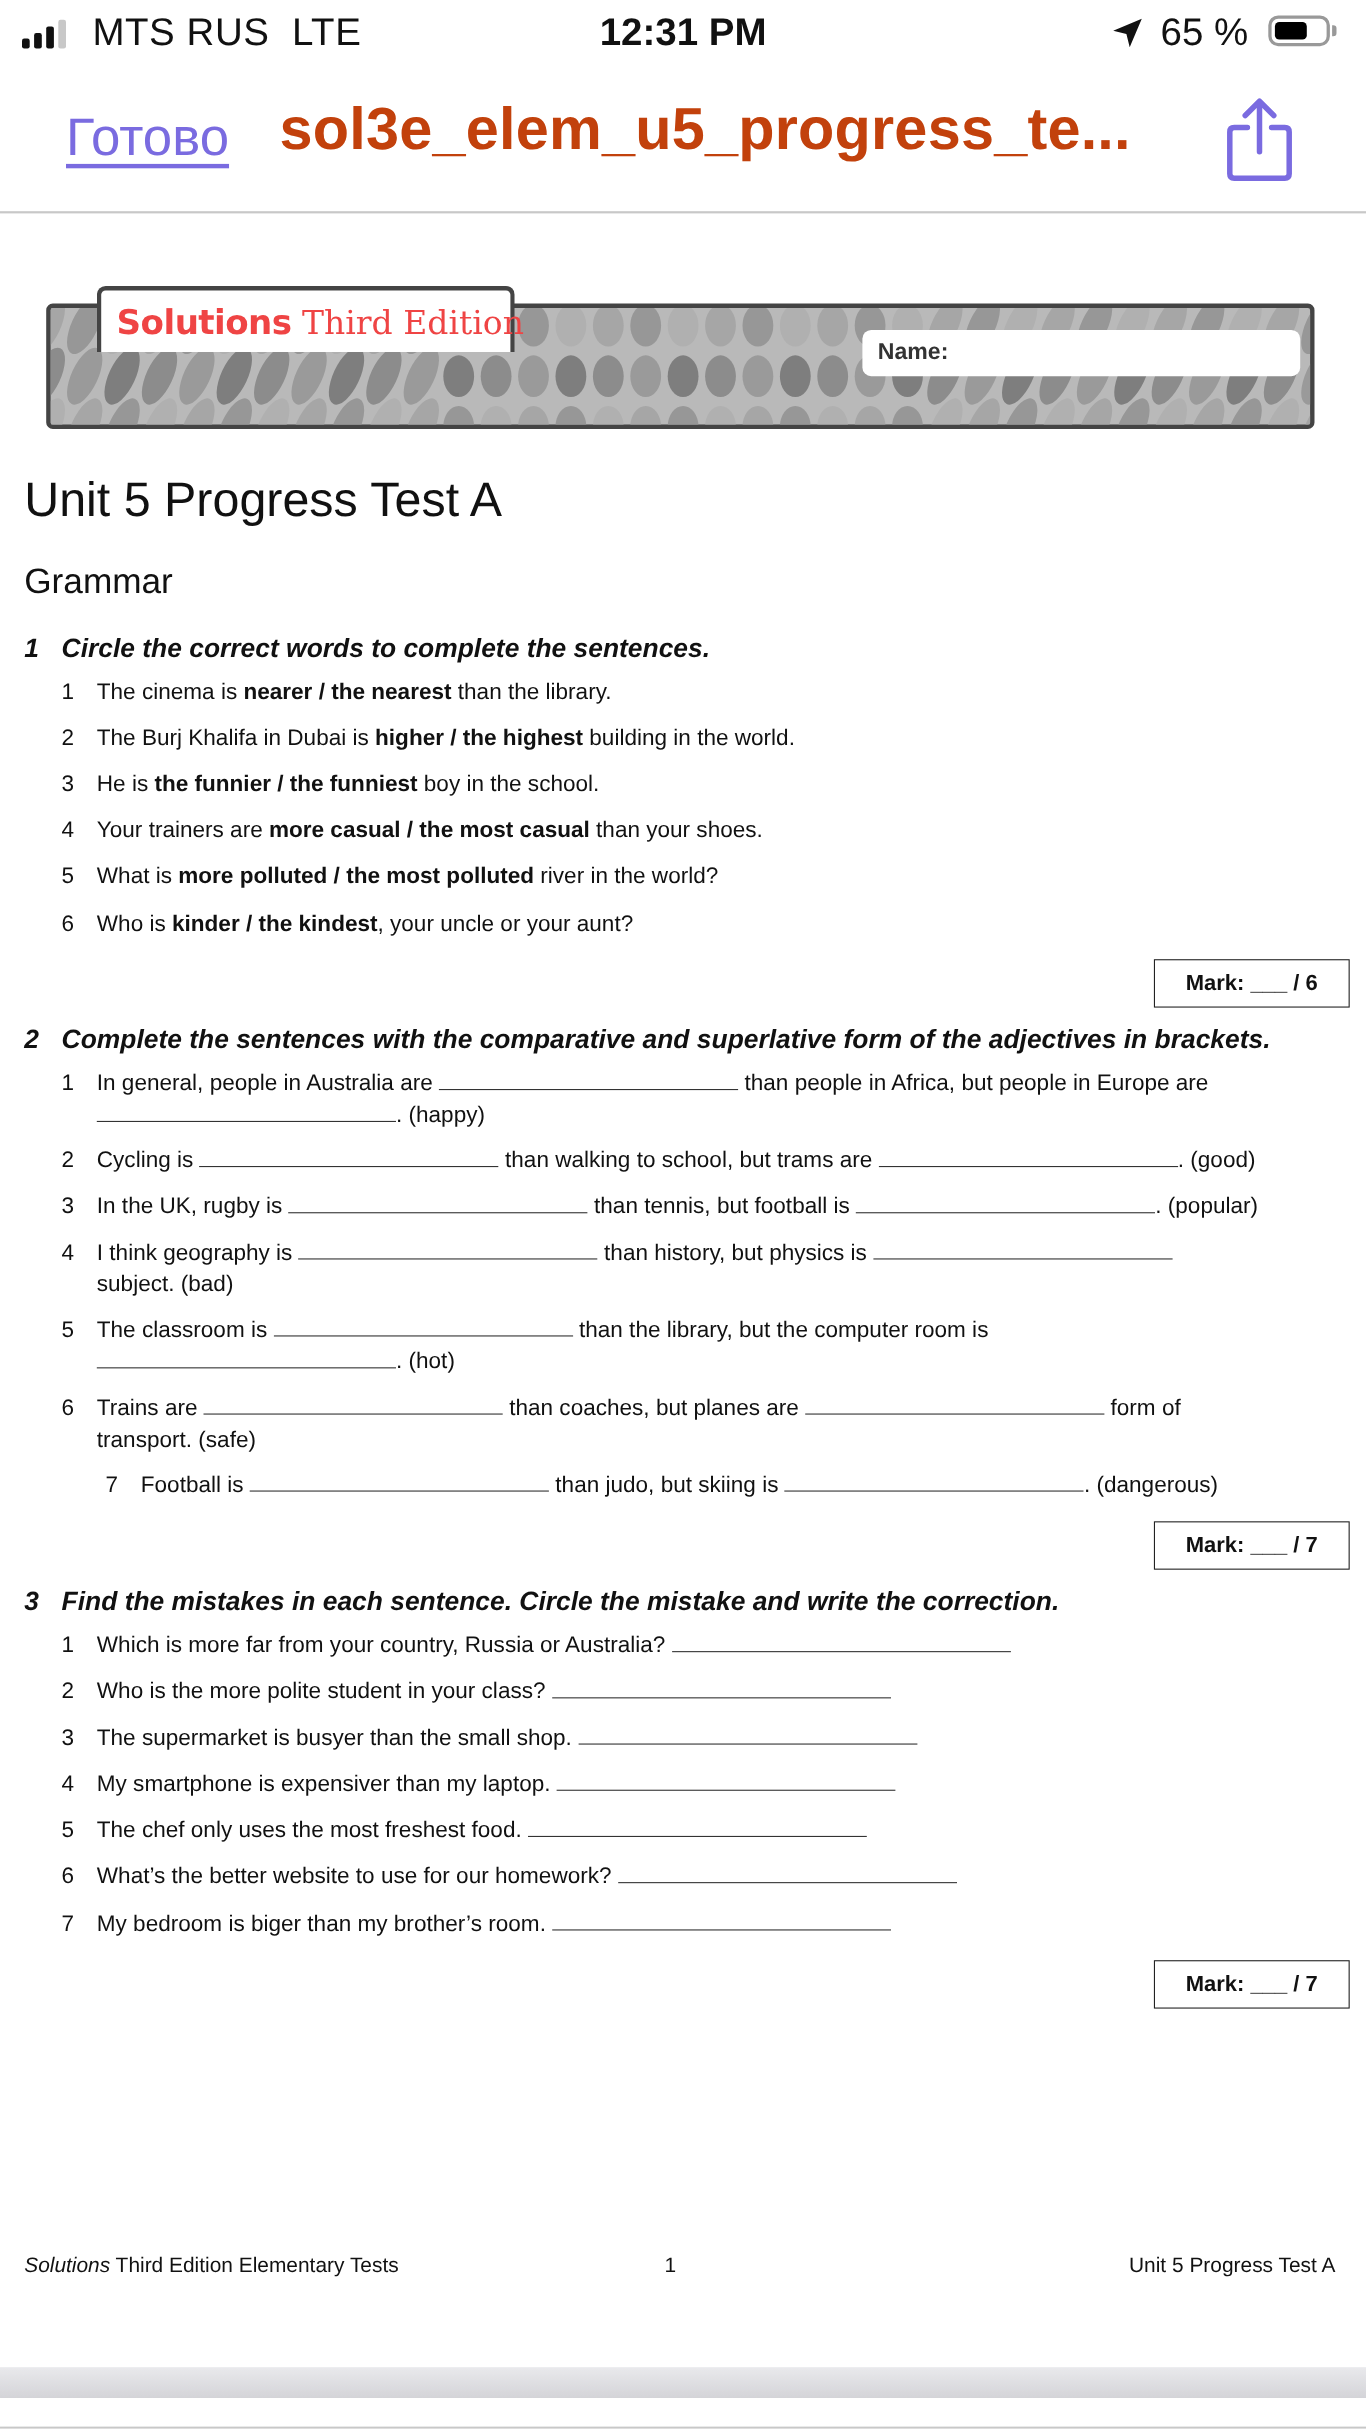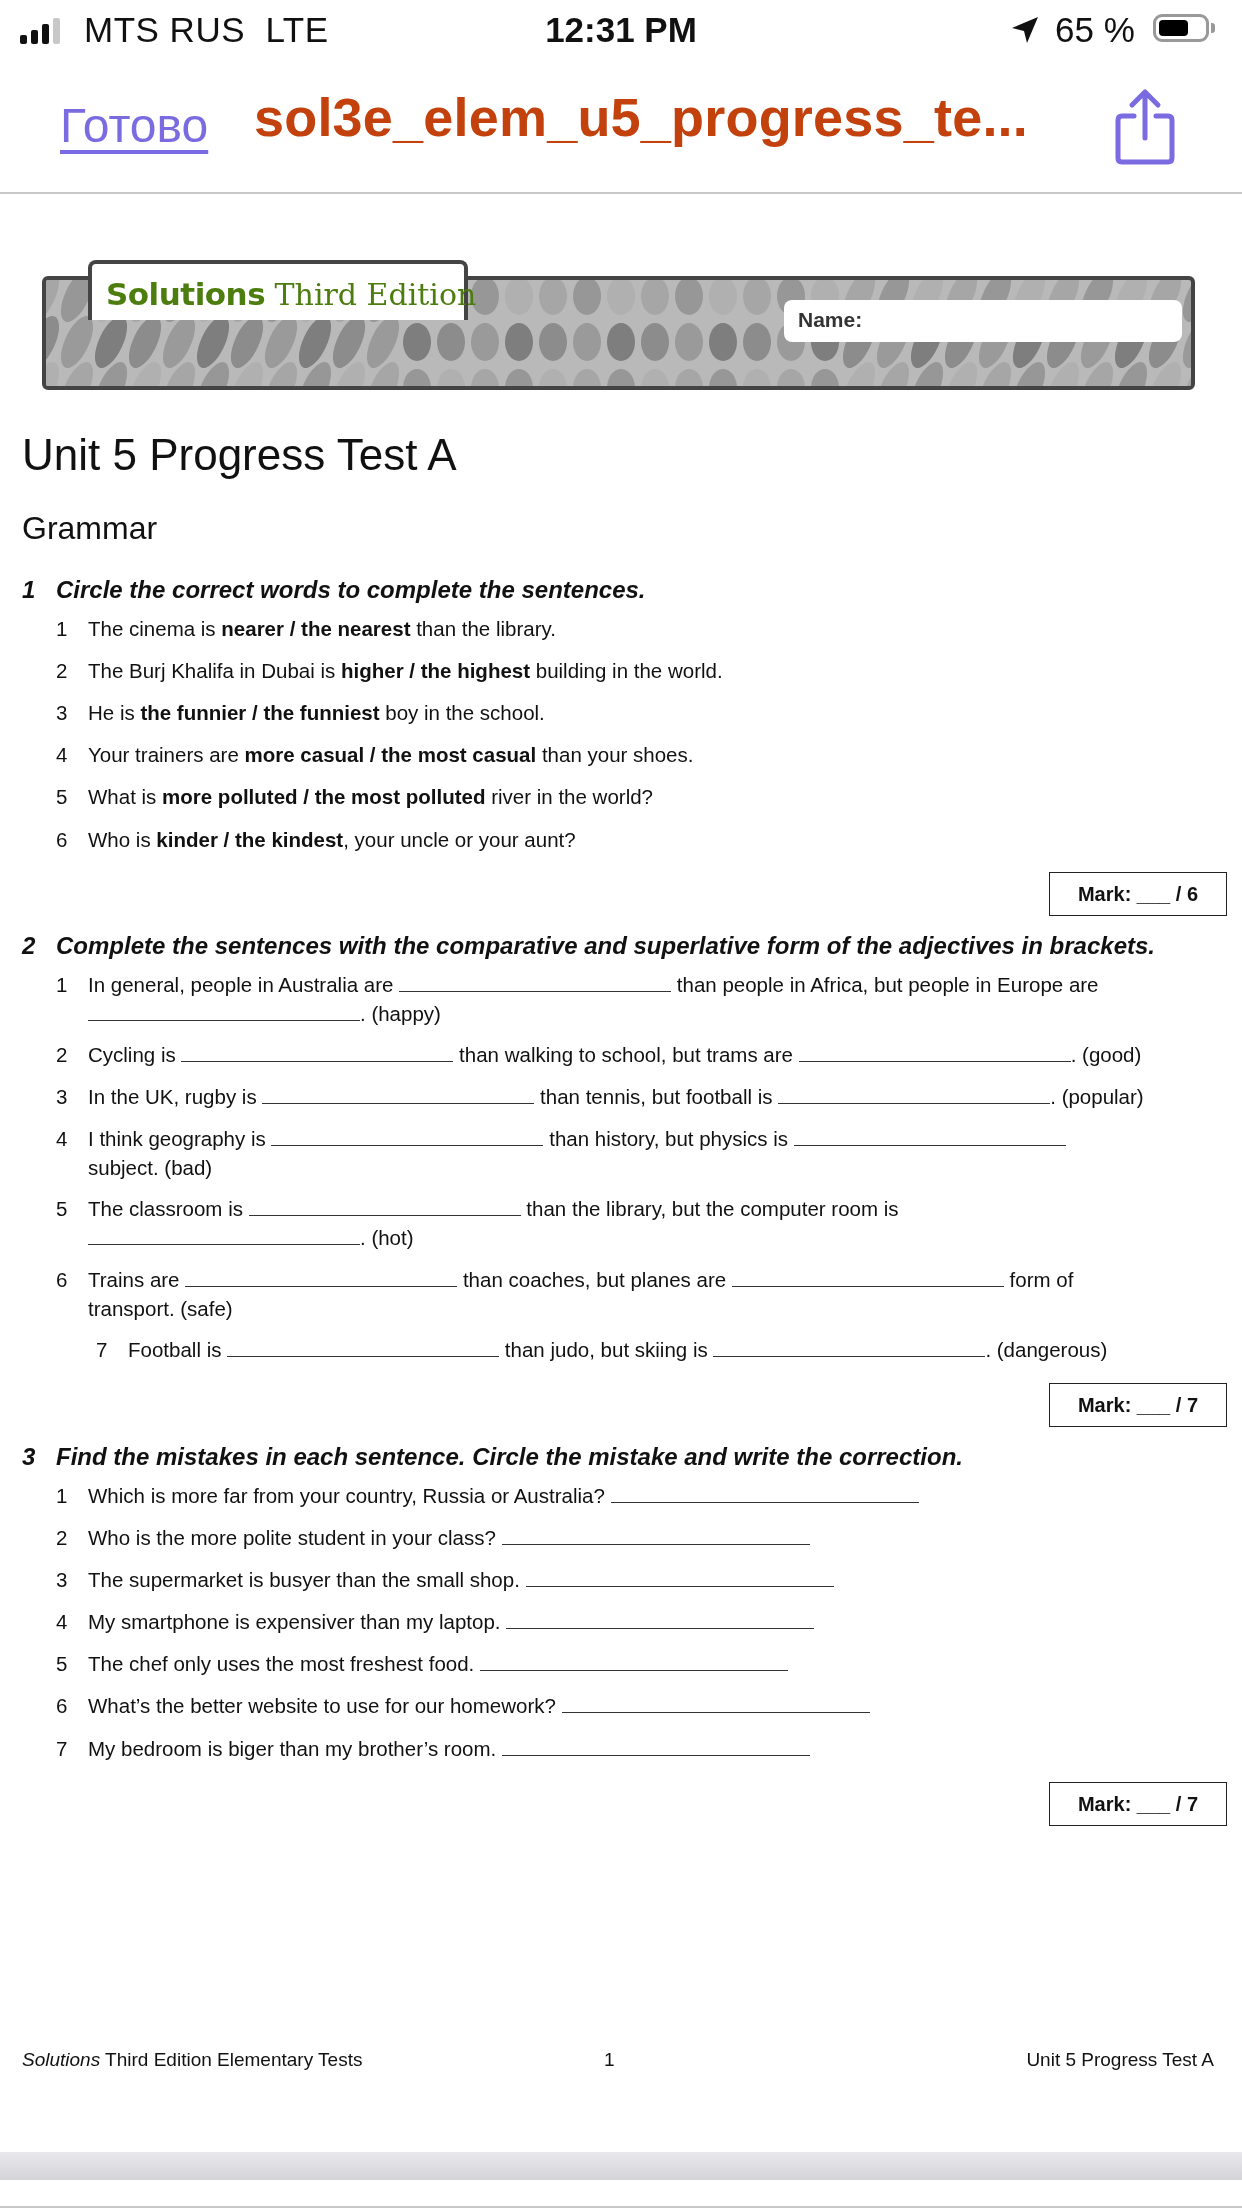--- a/index.html
+++ b/index.html
@@ -24,21 +24,21 @@
   .doc-title { position:absolute; left:254px; top:24px; font-size:54px; font-weight:bold; color:#c2410c; letter-spacing:0.2px; }
   .share { position:absolute; left:1112px; top:26px; width:66px; height:78px; cursor:pointer; }
   
   .doc { position:absolute; left:0; top:194px; width:1242px; height:1960px; }
   .banner { position:absolute; left:42px; top:82px; width:1153px; height:114px; border:4px solid #444; border-radius:6px; box-sizing:border-box;
             background:#b9b9b9; overflow:hidden; }
   .banner-pattern { position:absolute; inset:0; }
   .name-box { position:absolute; left:738px; top:20px; width:398px; height:42px; background:#fff; border-radius:8px; }
   .name-label { position:absolute; left:14px; top:8px; font-size:21px; font-weight:bold; color:#333; }
   .brand-tab { position:absolute; left:88px; top:66px; width:380px; height:60px; background:#fff; border:4px solid #444; border-bottom:none; border-radius:8px 8px 0 0; box-sizing:border-box; }
-  .brand { position:absolute; left:14px; top:10px; font-size:34px; color:#4d7c0f; white-space:nowrap; }
+  .brand { position:absolute; left:14px; top:10px; font-size:34px; color:#ef4444; white-space:nowrap; }
   .brand b { font-family:"DejaVu Sans", sans-serif; font-size:31px; letter-spacing:-0.5px; }
   .brand span { font-family:"DejaVu Serif", serif; font-size:30px; }
   .h1 { position:absolute; left:22px; top:236px; font-size:44px; }
   .h2 { position:absolute; left:22px; top:316px; font-size:32px; }
   .q { position:absolute; left:22px; font-size:24px; font-weight:bold;font-style:italic; }
   .q .n { display:inline-block; width:34px; }
   .item { position:absolute; left:56px; font-size:20.5px; line-height:29px; }
   .item .n { display:inline-block; width:32px; }
   .item .cont { display:block; margin-left:32px; }
   .blank { display:inline-block; border-bottom:1.5px solid #333; height:18px; vertical-align:baseline; }

